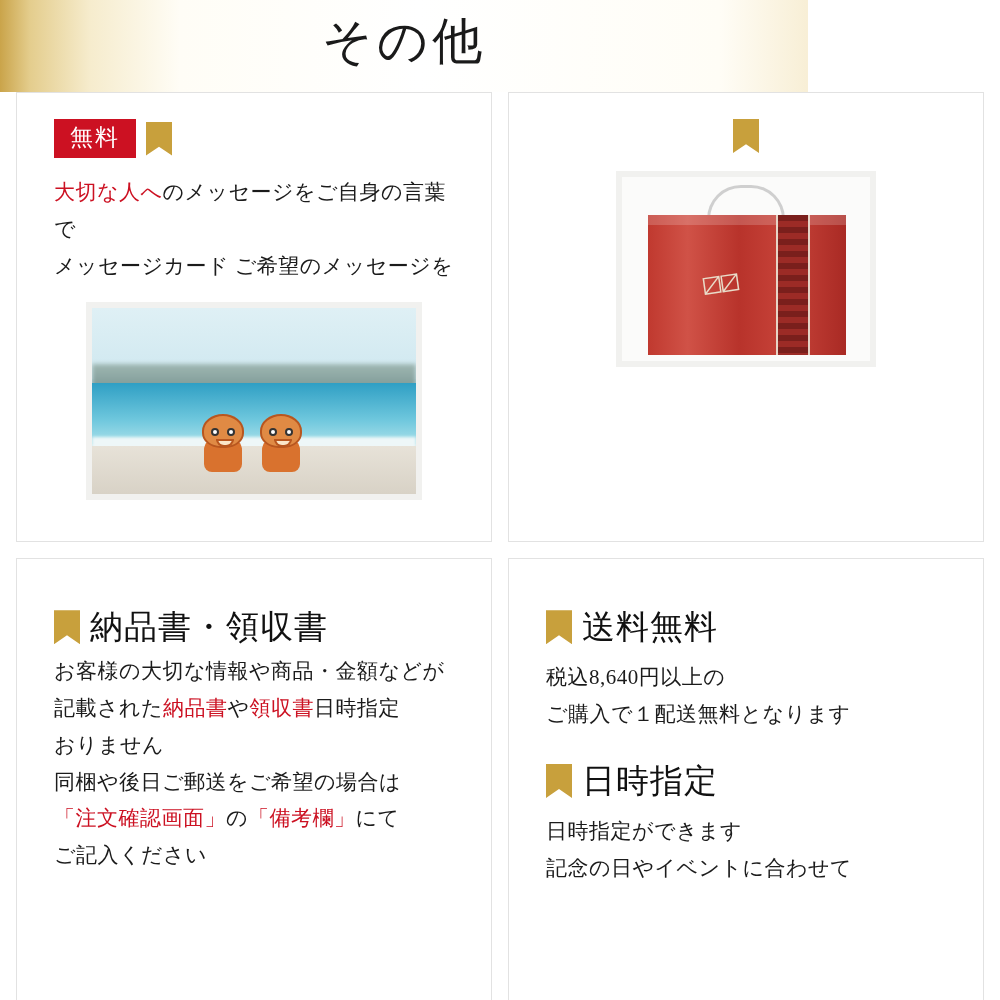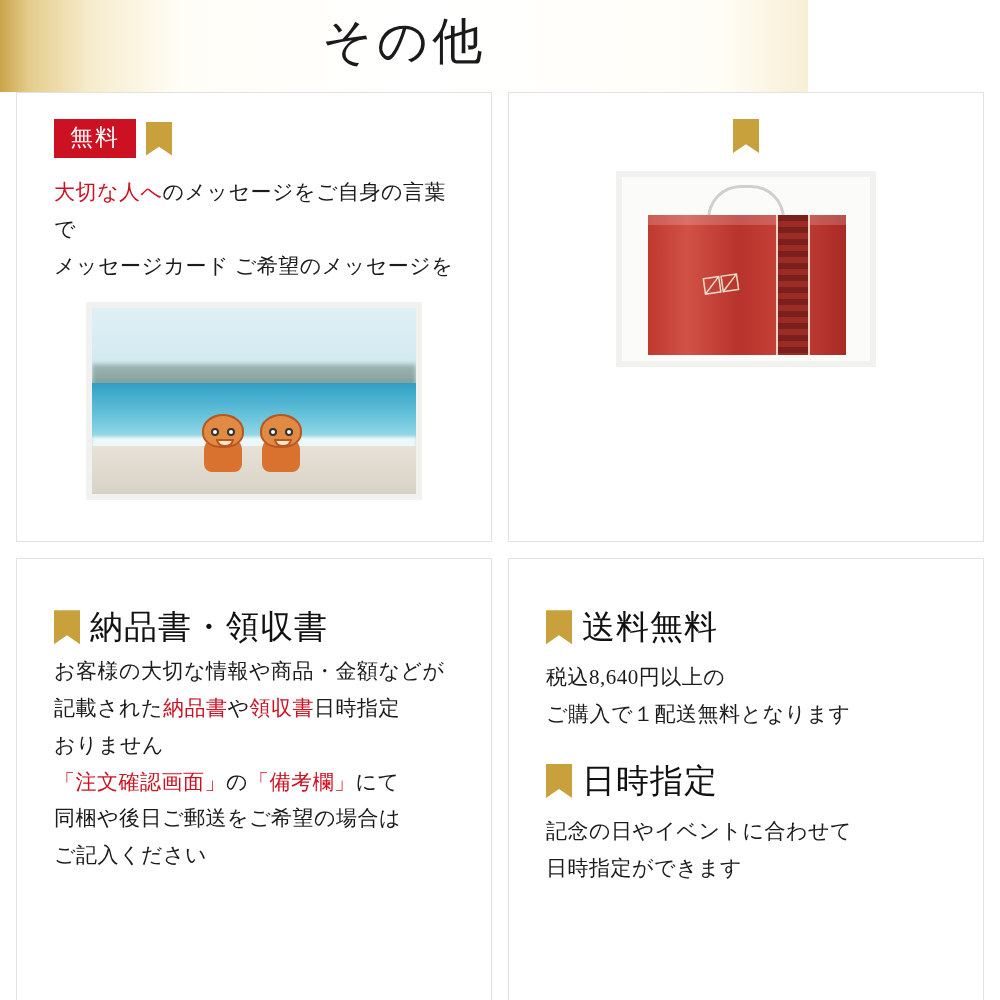--- a/index.html
+++ b/index.html
@@ -275,42 +275,42 @@
       <div class="head-row" style="margin-top:24px;margin-bottom:8px;">
         <span class="ribbon"></span>
         <span class="card-title">納品書・領収書</span>
       </div>
       <div class="body-text">
         <div>お客様の大切な情報や商品・金額などが</div>
         <div>
           <span>記載された</span><span class="red">納品書</span><span>や</span><span class="red">領収書</span><span>日時指定</span>
         </div>
         <div>おりません</div>
+        <div>同梱や後日ご郵送をご希望の場合は</div>
         <div>
           <span class="red">「注文確認画面」</span><span>の</span><span class="red">「備考欄」</span><span>にて</span>
         </div>
-        <div>同梱や後日ご郵送をご希望の場合は</div>
         <div>ご記入ください</div>
       </div>
     </div>
 
     <div class="card">
       <div class="head-row" style="margin-top:24px;margin-bottom:14px;">
         <span class="ribbon"></span>
         <span class="card-title">送料無料</span>
       </div>
       <div class="body-text">
         <div>税込8,640円以上の</div>
         <div>ご購入で１配送無料となります</div>
       </div>
 
       <div class="head-row gap-block" style="margin-bottom:14px;">
         <span class="ribbon"></span>
         <span class="card-title">日時指定</span>
       </div>
       <div class="body-text">
+        <div>日時指定ができます</div>
         <div>記念の日やイベントに合わせて</div>
-        <div>日時指定ができます</div>
       </div>
     </div>
 
   </div>
 </div>
 
 </body></html>

